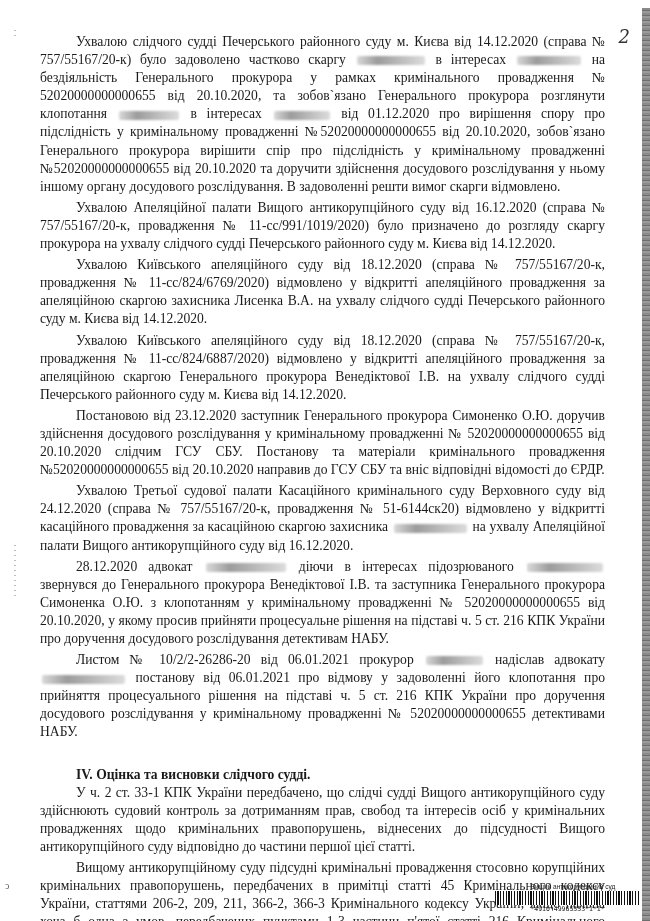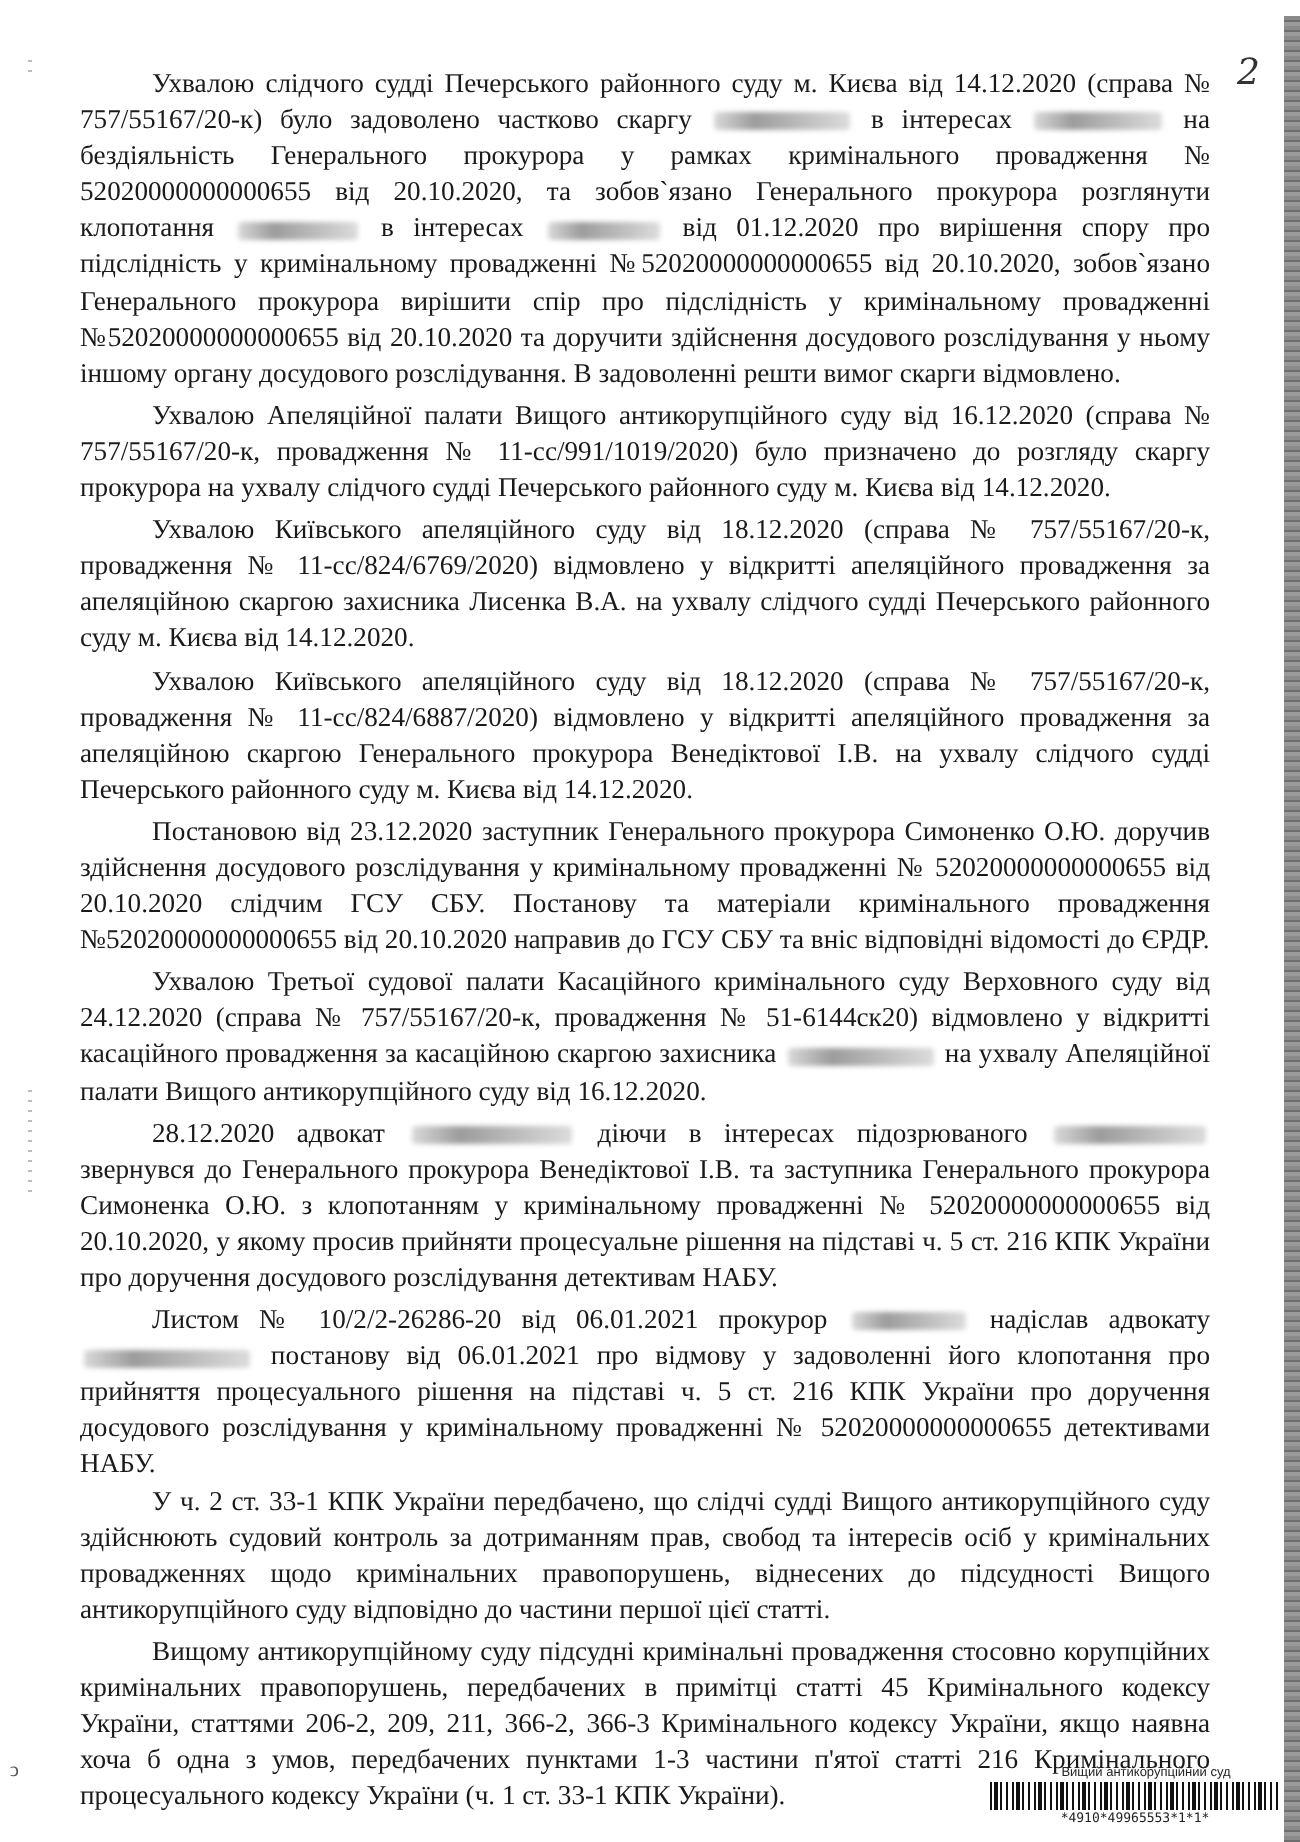--- a/index.html
+++ b/index.html
@@ -51,20 +51,21 @@
   <div id="paras">
       <p><span>Ухвалою слідчого судді Печерського районного суду м. Києва від 14.12.2020 (справа № 757/55167/20-к) було задоволено частково скаргу </span><span class="redact" style="width: 68px;"></span><span> в інтересах </span><span class="redact" style="width: 64px;"></span><span> на бездіяльність Генерального прокурора у рамках кримінального провадження № 52020000000000655 від 20.10.2020, та зобов`язано Генерального прокурора розглянути клопотання </span><span class="redact" style="width: 60px;"></span><span> в інтересах </span><span class="redact" style="width: 56px;"></span><span> від 01.12.2020 про вирішення спору про підслідність у кримінальному провадженні №52020000000000655 від 20.10.2020, зобов`язано Генерального прокурора вирішити спір про підслідність у кримінальному провадженні №52020000000000655 від 20.10.2020 та доручити здійснення досудового розслідування у ньому іншому органу досудового розслідування. В задоволенні решти вимог скарги відмовлено.</span></p>
       <p class="gap"><span>Ухвалою Апеляційної палати Вищого антикорупційного суду від 16.12.2020 (справа № 757/55167/20-к, провадження № 11-сс/991/1019/2020) було призначено до розгляду скаргу прокурора на ухвалу слідчого судді Печерського районного суду м. Києва від 14.12.2020.</span></p>
       <p class="gap"><span>Ухвалою Київського апеляційного суду від 18.12.2020 (справа № 757/55167/20-к, провадження № 11-сс/824/6769/2020) відмовлено у відкритті апеляційного провадження за апеляційною скаргою захисника Лисенка В.А. на ухвалу слідчого судді Печерського районного суду м. Києва від 14.12.2020.</span></p>
       <p class="gap"><span>Ухвалою Київського апеляційного суду від 18.12.2020 (справа № 757/55167/20-к, провадження № 11-сс/824/6887/2020) відмовлено у відкритті апеляційного провадження за апеляційною скаргою Генерального прокурора Венедіктової І.В. на ухвалу слідчого судді Печерського районного суду м. Києва від 14.12.2020.</span></p>
       <p class="gap"><span>Постановою від 23.12.2020 заступник Генерального прокурора Симоненко О.Ю. доручив здійснення досудового розслідування у кримінальному провадженні № 52020000000000655 від 20.10.2020 слідчим ГСУ СБУ. Постанову та матеріали кримінального провадження №52020000000000655 від 20.10.2020 направив до ГСУ СБУ та вніс відповідні відомості до ЄРДР.</span></p>
       <p class="gap"><span>Ухвалою Третьої судової палати Касаційного кримінального суду Верховного суду від 24.12.2020 (справа № 757/55167/20-к, провадження № 51-6144ск20) відмовлено у відкритті касаційного провадження за касаційною скаргою захисника </span><span class="redact" style="width: 73px;"></span><span> на ухвалу Апеляційної палати Вищого антикорупційного суду від 16.12.2020.</span></p>
       <p class="gap"><span>28.12.2020 адвокат </span><span class="redact" style="width: 80px;"></span><span> діючи в інтересах підозрюваного </span><span class="redact" style="width: 76px;"></span><span> звернувся до Генерального прокурора Венедіктової І.В. та заступника Генерального прокурора Симоненка О.Ю. з клопотанням у кримінальному провадженні № 52020000000000655 від 20.10.2020, у якому просив прийняти процесуальне рішення на підставі ч. 5 ст. 216 КПК України про доручення досудового розслідування детективам НАБУ.</span></p>
       <p class="gap"><span>Листом № 10/2/2-26286-20 від 06.01.2021 прокурор </span><span class="redact" style="width: 57px;"></span><span> надіслав адвокату </span><span class="redact" style="width: 83px;"></span><span> постанову від 06.01.2021 про відмову у задоволенні його клопотання про прийняття процесуального рішення на підставі ч. 5 ст. 216 КПК України про доручення досудового розслідування у кримінальному провадженні № 52020000000000655 детективами НАБУ.</span></p>
     </div>
+  <p class="heading">IV. Оцінка та висновки слідчого судді.</p>
   <p>У ч. 2 ст. 33-1 КПК України передбачено, що слідчі судді Вищого антикорупційного суду здійснюють судовий контроль за дотриманням прав, свобод та інтересів осіб у кримінальних провадженнях щодо кримінальних правопорушень, віднесених до підсудності Вищого антикорупційного суду відповідно до частини першої цієї статті.</p>
   <p class="gap">Вищому антикорупційному суду підсудні кримінальні провадження стосовно корупційних кримінальних правопорушень, передбачених в примітці статті 45 Кримінального кодексу України, статтями 206-2, 209, 211, 366-2, 366-3 Кримінального кодексу України, якщо наявна хоча б одна з умов, передбачених пунктами 1-3 частини п'ятої статті 216 Кримінального процесуального кодексу України (ч. 1 ст. 33-1 КПК України).</p>
 
 </div>
 
 <div class="corner-mark">ↄ</div>
 
 <div class="barcode-wrap">
   <div class="barcode-label">Вищий антикорупційний суд</div>
   <div class="barcode"></div>

